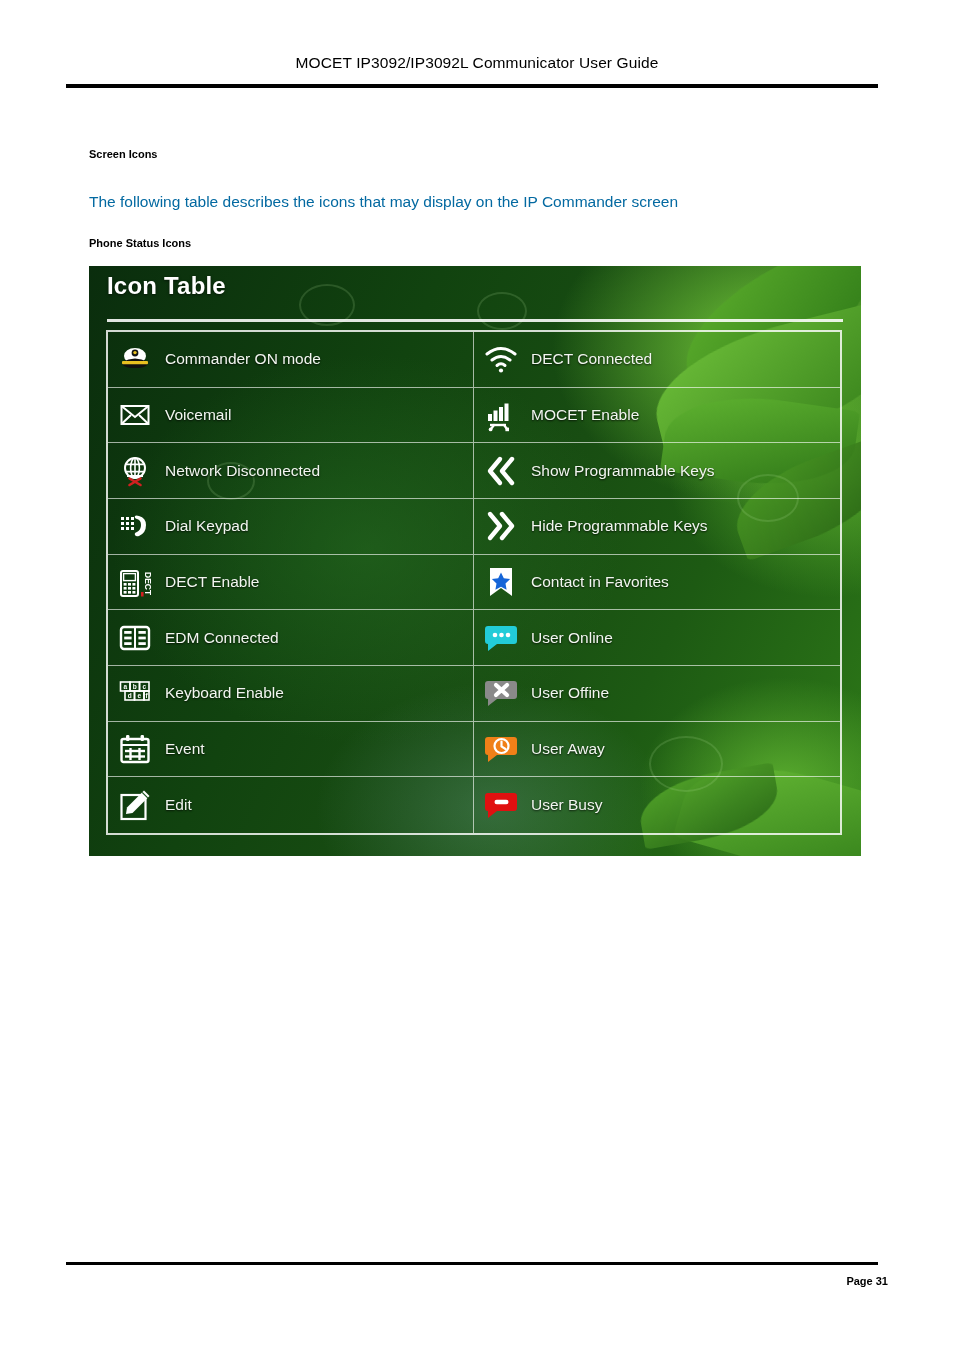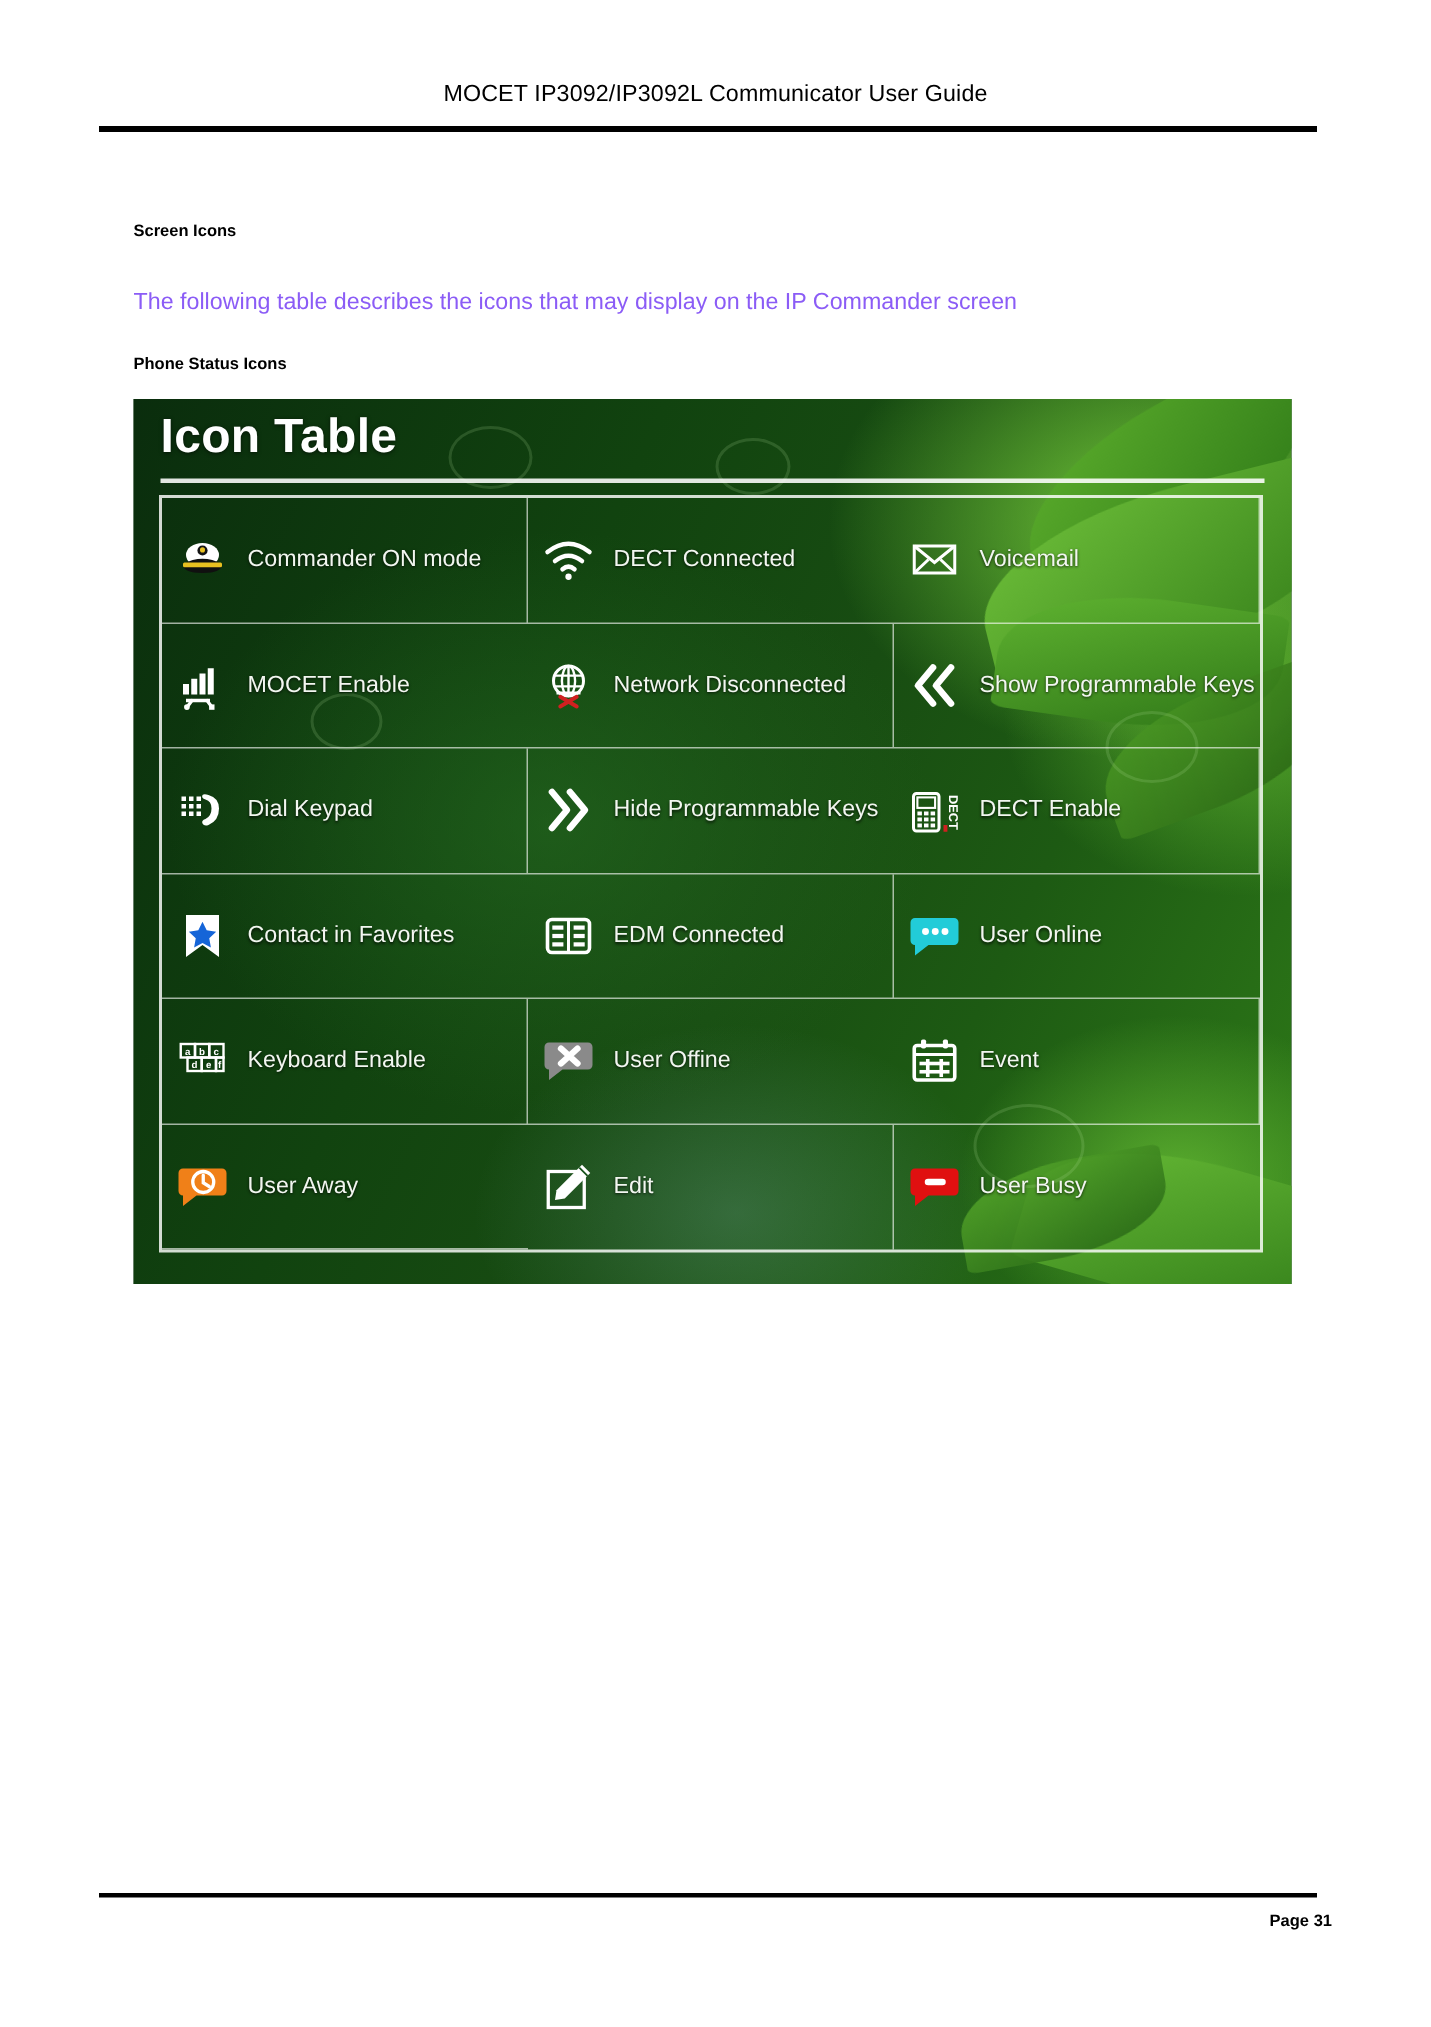--- a/index.html
+++ b/index.html
@@ -28,21 +28,21 @@
 
   
   .h-sub{
     position:absolute;left:89px;
     font-size:11px;font-weight:bold;color:#000;
   }
   #screen-icons-heading{top:148px;}
   #phone-status-heading{top:237px;}
   .para{
     position:absolute;left:89px;top:193px;
-    font-size:15.5px;color:#8b5cf6;white-space:nowrap;
+    font-size:15.5px;color:#0369a1;white-space:nowrap;
   }
 
   
   .panel{
     position:absolute;left:89px;top:266px;
     width:772px;height:590px;
     overflow:hidden;
     background:#0d3510;
   }
   .panel-bg{
@@ -65,37 +65,37 @@
   .l6{width:140px;height:64px;right:82px;bottom:18px;background:linear-gradient(160deg,#58ac2c,#256315);transform:rotate(-10deg);opacity:.9;}
   .bokeh{position:absolute;border-radius:50%;border:2px solid rgba(190,235,170,.16);}
   .b1{width:52px;height:38px;left:210px;top:18px;}
   .b2{width:46px;height:34px;left:388px;top:26px;}
   .b3{width:70px;height:52px;left:560px;top:470px;}
   .b4{width:44px;height:34px;left:118px;top:196px;}
   .b5{width:58px;height:44px;left:648px;top:208px;}
 
   .panel-title{
     position:absolute;left:18px;top:6px;
-    font-size:32px;font-weight:bold;color:#ffffff;
+    font-size:24px;font-weight:bold;color:#ffffff;
     letter-spacing:.2px;
     text-shadow:0 1px 3px rgba(0,0,0,.6);
   }
   .title-rule{
     position:absolute;left:18px;top:53px;width:736px;height:3px;
     background:rgba(255,255,255,.88);
   }
 
   
   .grid{
     position:absolute;left:17px;top:64px;
     width:736px;height:505px;
     border:2px solid rgba(255,255,255,.82);
     box-sizing:border-box;
     display:grid;
-    grid-template-columns:1fr 1fr 1fr;
+    grid-template-columns:1fr 1fr;
     grid-auto-rows:1fr;
   }
   .cell{
     position:relative;
     display:flex;align-items:center;
     padding-left:10px;
     box-sizing:border-box;
     border-bottom:1.5px solid rgba(255,255,255,.62);
   }
   .cell.col-left{border-right:1.5px solid rgba(255,255,255,.62);}

